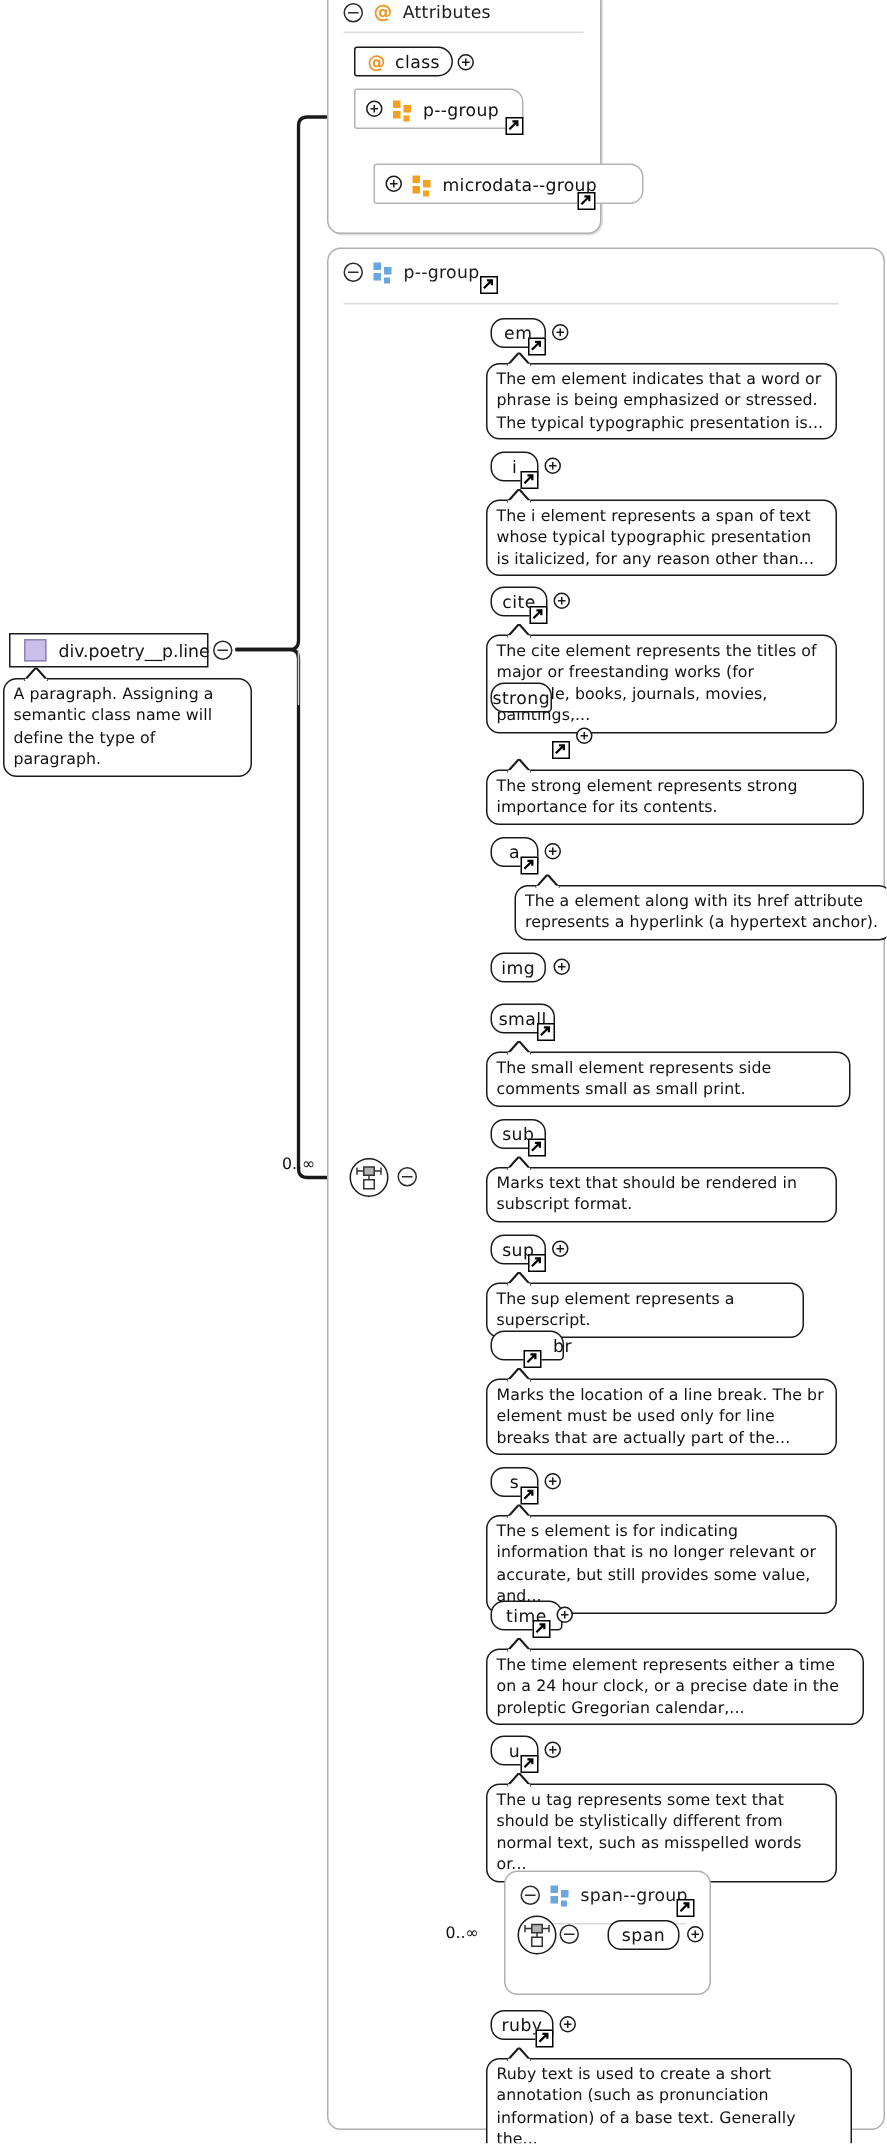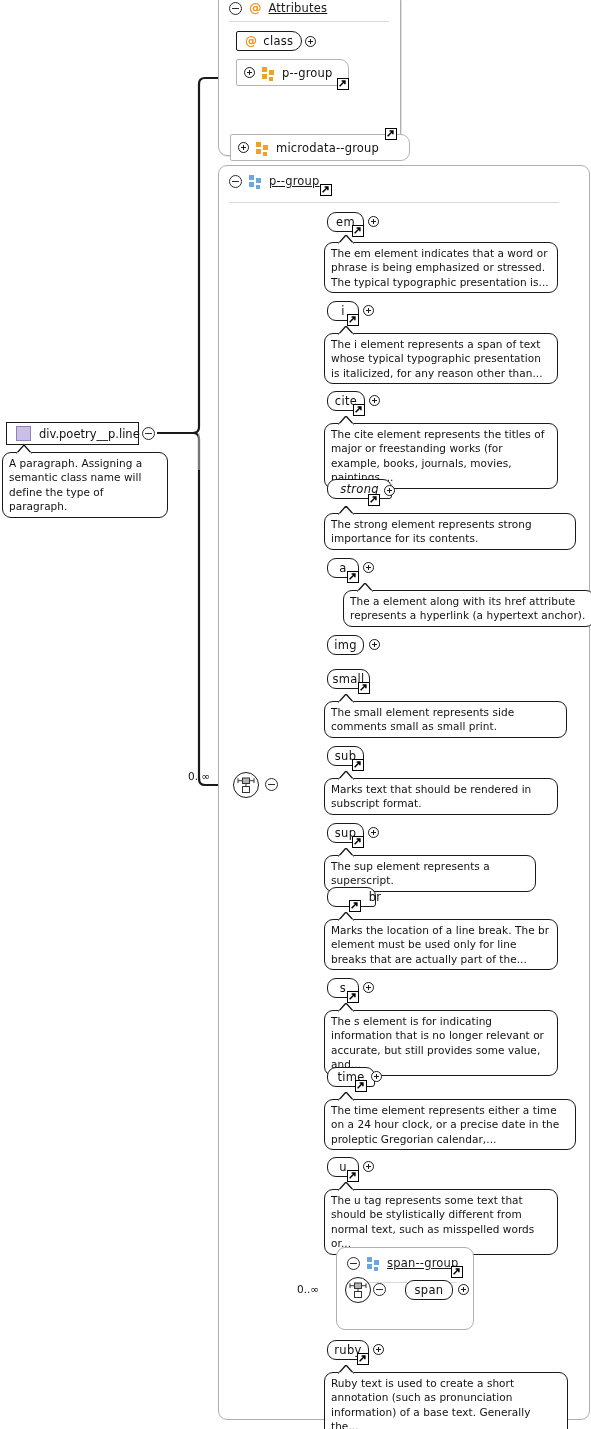--- a/index.html
+++ b/index.html
@@ -38,21 +38,20 @@
   .group-rule{
     position:absolute;
     left:10px;
     height:1px;
     border-top:1px solid #d9d9d9;
   }
   .grp-title{
     font-size:11.5px;
     color:#1a1a1a;
     letter-spacing:.2px;
-    text-decoration:underline;
   }
   .grp-title.attr{ color:#1a1a1a; }
   .at-sign{
     color:#f0921f;
     font-size:12.5px;
     font-weight:bold;
     line-height:1;
   }
 
   
@@ -250,21 +249,21 @@
           <i class="d" style="background:#f5a01e"></i>
       </span>
       <span>p--group</span>
     </div>
     <div class="linkbadge" style="left:118px;top:85px;">
       <svg width="9" height="9" viewBox="0 0 9 9">
           <path d="M1.6 7.2 L6.6 2.2 M3.6 1.9 H6.9 V5.2" stroke="#000" stroke-width="1.5" fill="none"></path>
         </svg>
     </div>
 
-    <div class="refnode" style="left:11px;top:116px;width:180px;margin-top:25px;">
+    <div class="refnode" style="left:30px;top:116px;width:180px;">
       <span class="plusmini p" style="position:relative;left:0;top:0;"></span>
       <span class="grpicon">
         <i class="a" style="background:#f5a01e"></i>
           <i class="b" style="background:#f5a01e"></i>
         <i class="c" style="background:#f5a01e"></i>
           <i class="d" style="background:#f5a01e"></i>
       </span>
       <span>microdata--group</span>
     </div>
     <div class="linkbadge" style="left:166px;top:135px;">
@@ -363,21 +362,21 @@
   </div>
   <div class="plusmini p" style="left:369px;top:395px;"></div>
   <div class="doc" style="left:324px;top:423px;width:234px;">
     <svg class="beak" viewBox="0 0 16 9">
       <path d="M0,9 L8,0 L16,9" fill="#fff" stroke="#1a1a1a" stroke-width="1.4"></path>
         <path d="M0.5,8.6 H15.5" stroke="#fff" stroke-width="2.2"></path>
     </svg>
     <span>The cite element represents the titles of major or freestanding works (for example, books, journals, movies, paintings,...</span>
   </div>
 
-  <div class="node notch" style="left:327px;top:479px;width:65px;font-style:italic;">
+  <div class="node notch" style="left:327px;top:455px;width:41px;">
     <span>strong</span>
   </div>
   <div class="linkbadge" style="left:368px;top:494px;">
     <svg width="9" height="9" viewBox="0 0 9 9">
         <path d="M1.6 7.2 L6.6 2.2 M3.6 1.9 H6.9 V5.2" stroke="#000" stroke-width="1.5" fill="none"></path>
       </svg>
   </div>
   <div class="plusmini p" style="left:384px;top:485px;"></div>
   <div class="doc" style="left:324px;top:513px;width:252px;">
     <svg class="beak" viewBox="0 0 16 9">

